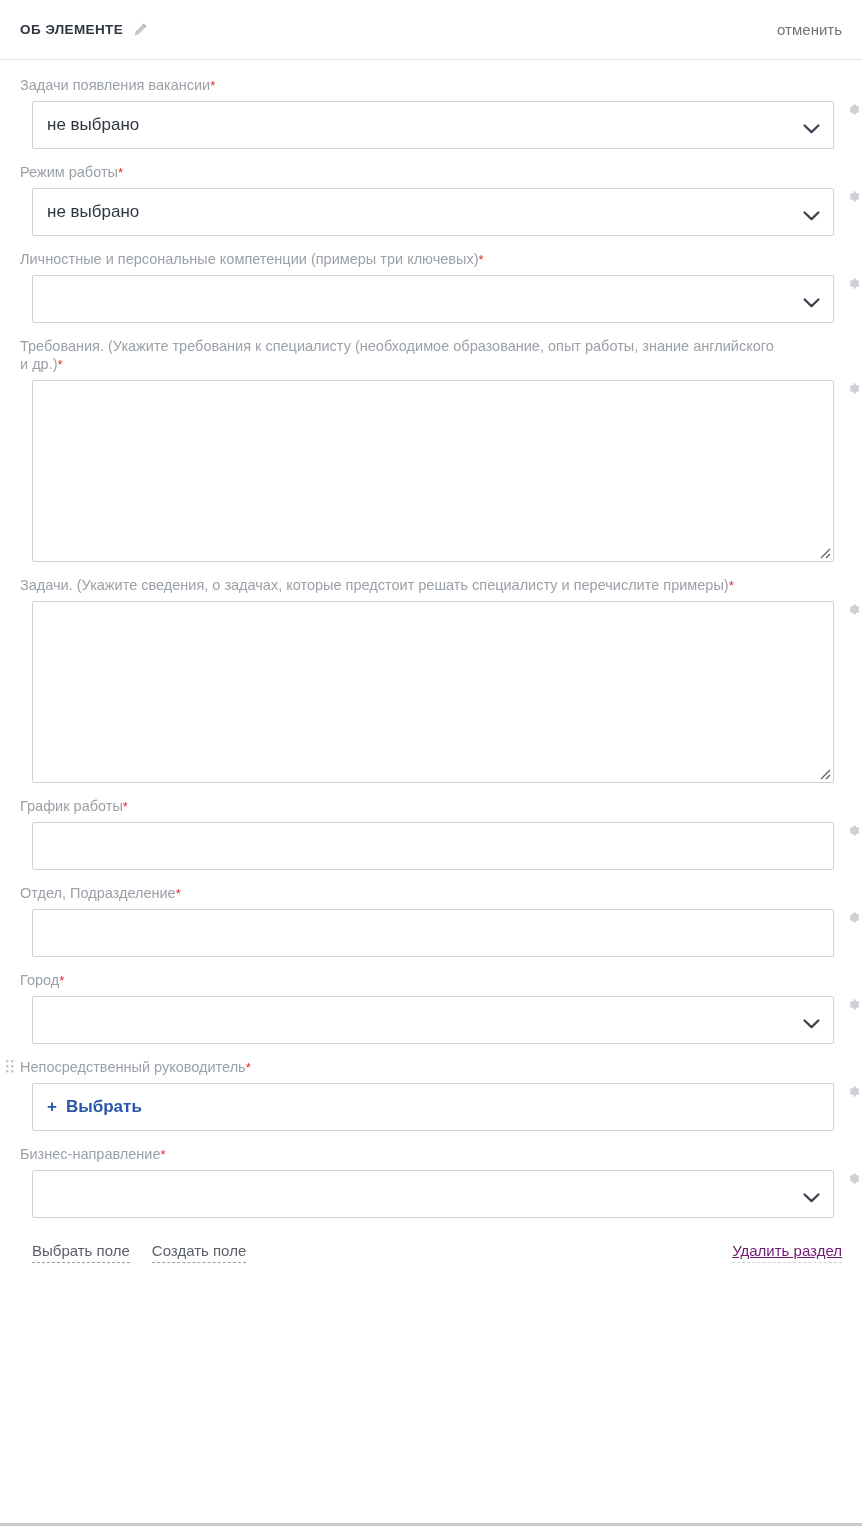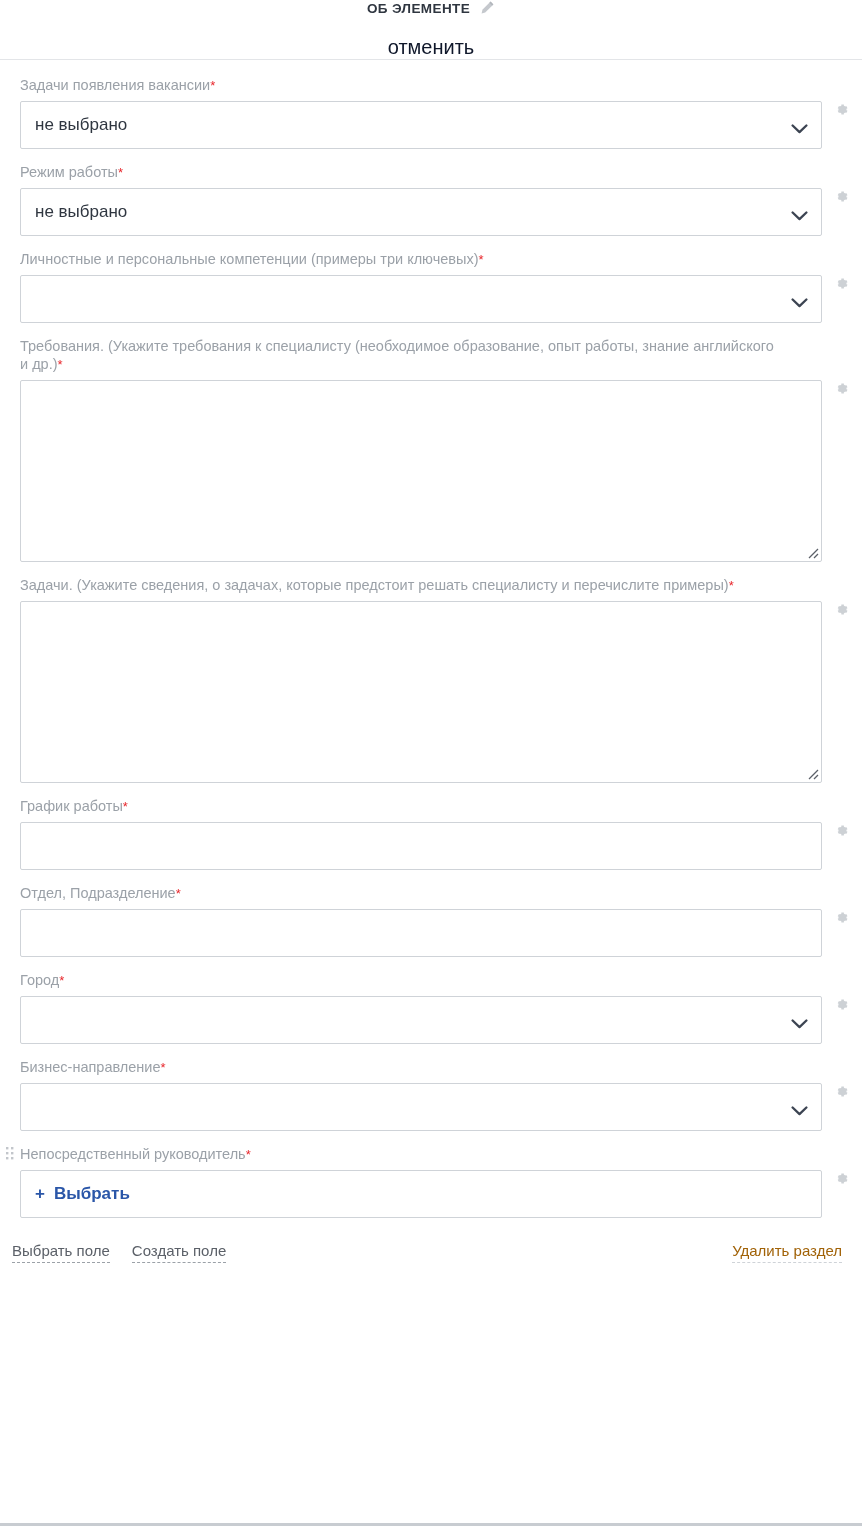--- a/index.html
+++ b/index.html
@@ -19,43 +19,42 @@
   }
 
   
   .section-header {
     height: 60px;
     padding: 0 20px 0 20px;
     display: flex;
     align-items: center;
     justify-content: space-between;
     border-bottom: 1px solid #e3e5e8;
-    flex-direction: column;
   }
   .section-header-left {
     display: flex;
     align-items: center;
     gap: 9px;
   }
   .section-title {
     font-size: 13.5px;
     font-weight: bold;
     letter-spacing: 0.4px;
     color: #2f3640;
     text-transform: uppercase;
   }
   .pencil-icon {
     width: 16px;
     height: 16px;
     display: block;
     opacity: .95;
   }
   .cancel-link {
-    font-size: 20px;
-    color: #0f172a;
+    font-size: 15px;
+    color: #737373;
     cursor: pointer;
   }
 
   
   .form-body {
     padding: 16px 20px 0 20px;
   }
 
   .field-block {
     position: relative;
@@ -69,20 +68,21 @@
     max-width: 760px;
   }
   .req-star {
     color: #e8262b;
     font-size: 13px;
   }
 
   .control-row {
     display: flex;
     align-items: flex-start;
+    margin-left: 12px;
   }
 
   .control-wrap {
     position: relative;
     flex: 0 0 auto;
     width: 802px;
   }
   .control-wrap.narrow { width: 243px; }
 
   .text-input {
@@ -187,40 +187,41 @@
     position: absolute;
     left: -14px;
     top: 2px;
     width: 8px;
     height: 14px;
     cursor: grab;
   }
 
   
   .section-footer {
-    padding: 10px 20px 0 12px;
+    padding: 10px 20px 0 32px;
     display: flex;
     align-items: center;
     justify-content: space-between;
   }
   .footer-left {
     display: flex;
     gap: 22px;
   }
   .footer-link {
     font-size: 15px;
     color: #5b6068;
     border-bottom: 1px dashed #9ba1a8;
     padding-bottom: 2px;
     cursor: pointer;
     line-height: 18px;
   }
   .footer-link.muted {
-    color: #a16207;
+    color: #701a75;
     border-bottom-color: #cfd3d8;
+    text-decoration: underline;
   }
   .bottom-rule {
     position: absolute;
     left: 0;
     right: 0;
     bottom: 0;
     height: 3px;
     background: #c8ccd1;
   }
 </style>
@@ -375,42 +376,20 @@
         <svg viewBox="0 0 20 20" width="17" height="17" aria-hidden="true">
             <path fill="#cdd1d5" d="M10 6.6a3.4 3.4 0 100 6.8 3.4 3.4 0 000-6.8zm0 5a1.6 1.6 0 110-3.2 1.6 1.6 0 010 3.2z"></path>
             <path fill="#cdd1d5" d="M17.1 11.6l-1.3-.7a5.9 5.9 0 000-1.8l1.3-.7-1.5-2.6-1.3.8a6 6 0 00-1.5-.9V4h-3v1.7c-.5.2-1 .5-1.5.9l-1.3-.8-1.5 2.6 1.3.7a5.9 5.9 0 000 1.8l-1.3.7 1.5 2.6 1.3-.8c.5.4 1 .7 1.5.9V16h3v-1.7c.5-.2 1-.5 1.5-.9l1.3.8z"></path>
           </svg>
       </span>
     </div>
   </div>
 
   <div class="field-block">
     <div class="field-label"><span>Город</span><span class="req-star">*</span></div>
-    <div class="control-row">
-      <div class="control-wrap">
-        <div class="select-input">
-          <span></span>
-          <span class="chevron-icon">
-            <svg viewBox="0 0 17 11" width="17" height="11" aria-hidden="true">
-                <path d="M1.6 2l6.9 6.6L15.4 2" stroke="#3c4452" stroke-width="2.3" fill="none" stroke-linecap="round" stroke-linejoin="round"></path>
-              </svg>
-          </span>
-        </div>
-      </div>
-      <span class="gear-icon">
-        <svg viewBox="0 0 20 20" width="17" height="17" aria-hidden="true">
-            <path fill="#cdd1d5" d="M10 6.6a3.4 3.4 0 100 6.8 3.4 3.4 0 000-6.8zm0 5a1.6 1.6 0 110-3.2 1.6 1.6 0 010 3.2z"></path>
-            <path fill="#cdd1d5" d="M17.1 11.6l-1.3-.7a5.9 5.9 0 000-1.8l1.3-.7-1.5-2.6-1.3.8a6 6 0 00-1.5-.9V4h-3v1.7c-.5.2-1 .5-1.5.9l-1.3-.8-1.5 2.6 1.3.7a5.9 5.9 0 000 1.8l-1.3.7 1.5 2.6 1.3-.8c.5.4 1 .7 1.5.9V16h3v-1.7c.5-.2 1-.5 1.5-.9l1.3.8z"></path>
-          </svg>
-      </span>
-    </div>
-  </div>
-
-  <div class="field-block">
-    <div class="field-label"><span>Бизнес-направление</span><span class="req-star">*</span></div>
     <div class="control-row">
       <div class="control-wrap">
         <div class="select-input">
           <span></span>
           <span class="chevron-icon">
             <svg viewBox="0 0 17 11" width="17" height="11" aria-hidden="true">
                 <path d="M1.6 2l6.9 6.6L15.4 2" stroke="#3c4452" stroke-width="2.3" fill="none" stroke-linecap="round" stroke-linejoin="round"></path>
               </svg>
           </span>
         </div>
@@ -445,20 +424,42 @@
       </div>
       <span class="gear-icon">
         <svg viewBox="0 0 20 20" width="17" height="17" aria-hidden="true">
             <path fill="#cdd1d5" d="M10 6.6a3.4 3.4 0 100 6.8 3.4 3.4 0 000-6.8zm0 5a1.6 1.6 0 110-3.2 1.6 1.6 0 010 3.2z"></path>
             <path fill="#cdd1d5" d="M17.1 11.6l-1.3-.7a5.9 5.9 0 000-1.8l1.3-.7-1.5-2.6-1.3.8a6 6 0 00-1.5-.9V4h-3v1.7c-.5.2-1 .5-1.5.9l-1.3-.8-1.5 2.6 1.3.7a5.9 5.9 0 000 1.8l-1.3.7 1.5 2.6 1.3-.8c.5.4 1 .7 1.5.9V16h3v-1.7c.5-.2 1-.5 1.5-.9l1.3.8z"></path>
           </svg>
       </span>
     </div>
   </div>
 
+  <div class="field-block">
+    <div class="field-label"><span>Бизнес-направление</span><span class="req-star">*</span></div>
+    <div class="control-row">
+      <div class="control-wrap">
+        <div class="select-input">
+          <span></span>
+          <span class="chevron-icon">
+            <svg viewBox="0 0 17 11" width="17" height="11" aria-hidden="true">
+                <path d="M1.6 2l6.9 6.6L15.4 2" stroke="#3c4452" stroke-width="2.3" fill="none" stroke-linecap="round" stroke-linejoin="round"></path>
+              </svg>
+          </span>
+        </div>
+      </div>
+      <span class="gear-icon">
+        <svg viewBox="0 0 20 20" width="17" height="17" aria-hidden="true">
+            <path fill="#cdd1d5" d="M10 6.6a3.4 3.4 0 100 6.8 3.4 3.4 0 000-6.8zm0 5a1.6 1.6 0 110-3.2 1.6 1.6 0 010 3.2z"></path>
+            <path fill="#cdd1d5" d="M17.1 11.6l-1.3-.7a5.9 5.9 0 000-1.8l1.3-.7-1.5-2.6-1.3.8a6 6 0 00-1.5-.9V4h-3v1.7c-.5.2-1 .5-1.5.9l-1.3-.8-1.5 2.6 1.3.7a5.9 5.9 0 000 1.8l-1.3.7 1.5 2.6 1.3-.8c.5.4 1 .7 1.5.9V16h3v-1.7c.5-.2 1-.5 1.5-.9l1.3.8z"></path>
+          </svg>
+      </span>
+    </div>
+  </div>
+
 </div>
 
 <div class="section-footer">
   <div class="footer-left">
     <span class="footer-link">Выбрать поле</span>
     <span class="footer-link">Создать поле</span>
   </div>
   <span class="footer-link muted">Удалить раздел</span>
 </div>
 

